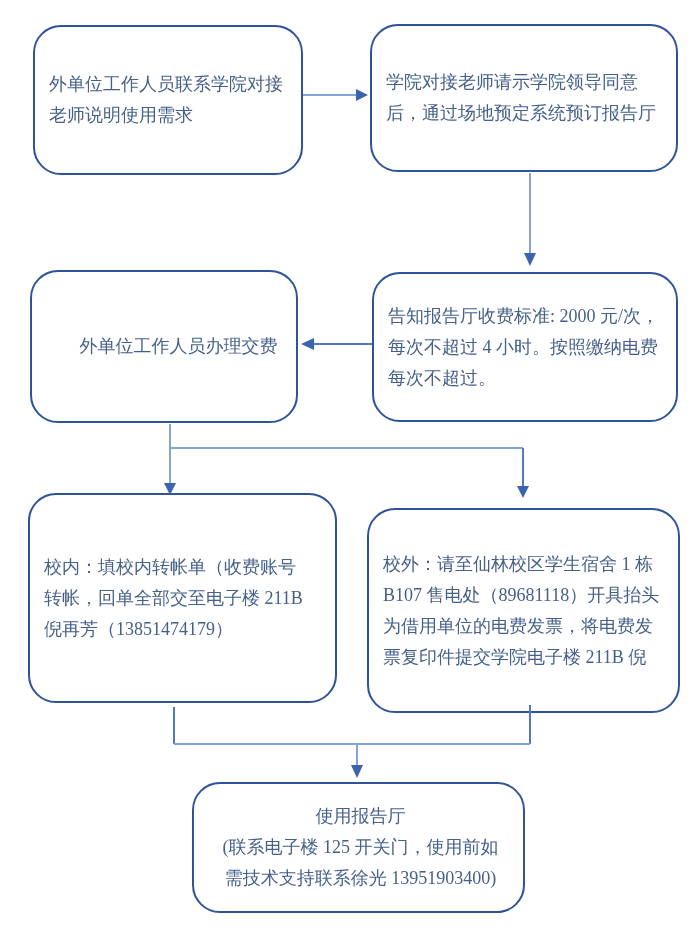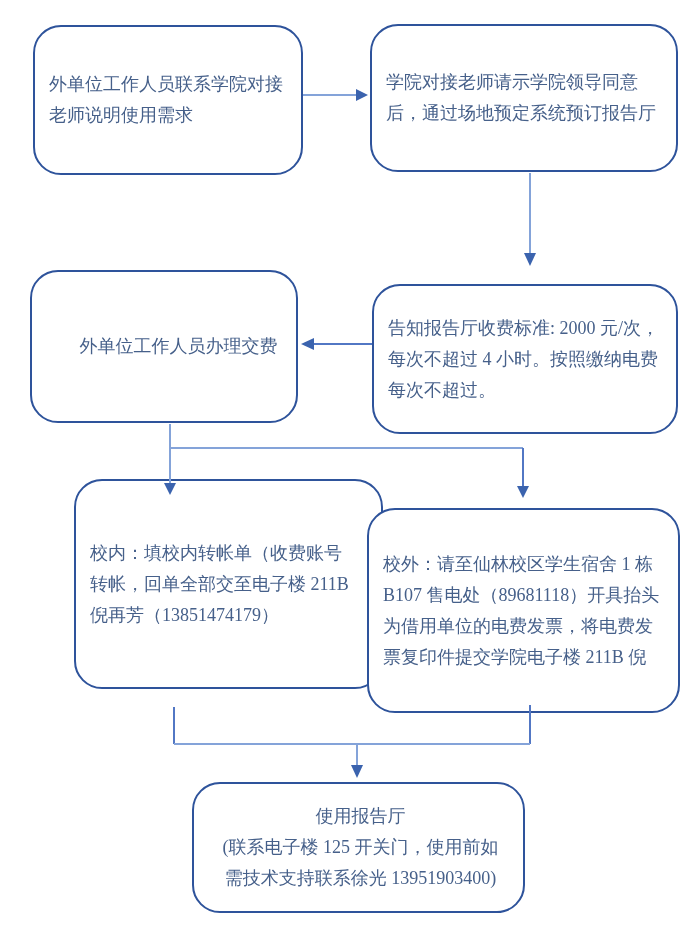--- a/index.html
+++ b/index.html
@@ -16,23 +16,23 @@
     line-height:31px;
     display:flex;
     flex-direction:column;
     justify-content:center;
   }
   .node .ln{white-space:nowrap;}
   .align-left{padding:0 14px;text-align:left;}
   .align-center{padding:0 8px;text-align:center;}
   #b1{left:33px;top:25px;width:270px;height:150px;}
   #b2{left:370px;top:24px;width:308px;height:148px;}
-  #b3{left:372px;top:284px;width:306px;height:150px;}
+  #b3{left:372px;top:272px;width:306px;height:150px;}
   #b4{left:30px;top:270px;width:268px;height:153px;padding-left:37px;}
-  #b5{left:28px;top:479px;width:309px;height:210px;margin-left:46px;}
+  #b5{left:28px;top:493px;width:309px;height:210px;}
   #b6{left:367px;top:500px;width:313px;height:205px;margin-top:8px;}
   #b7{left:192px;top:782px;width:333px;height:131px;padding-left:12px;}
   svg.connectors{position:absolute;left:0;top:0;width:700px;height:934px;pointer-events:none;}
   svg .line{stroke:var(--line-light,#84a3d9);stroke-width:2;fill:none;}
   svg .line-dark{stroke:var(--line-dark,#5277c4);stroke-width:2;fill:none;}
   svg .head{fill:var(--arrow-head,#3b63ae);stroke:none;}
 </style>
 </head>
 <body>
 

